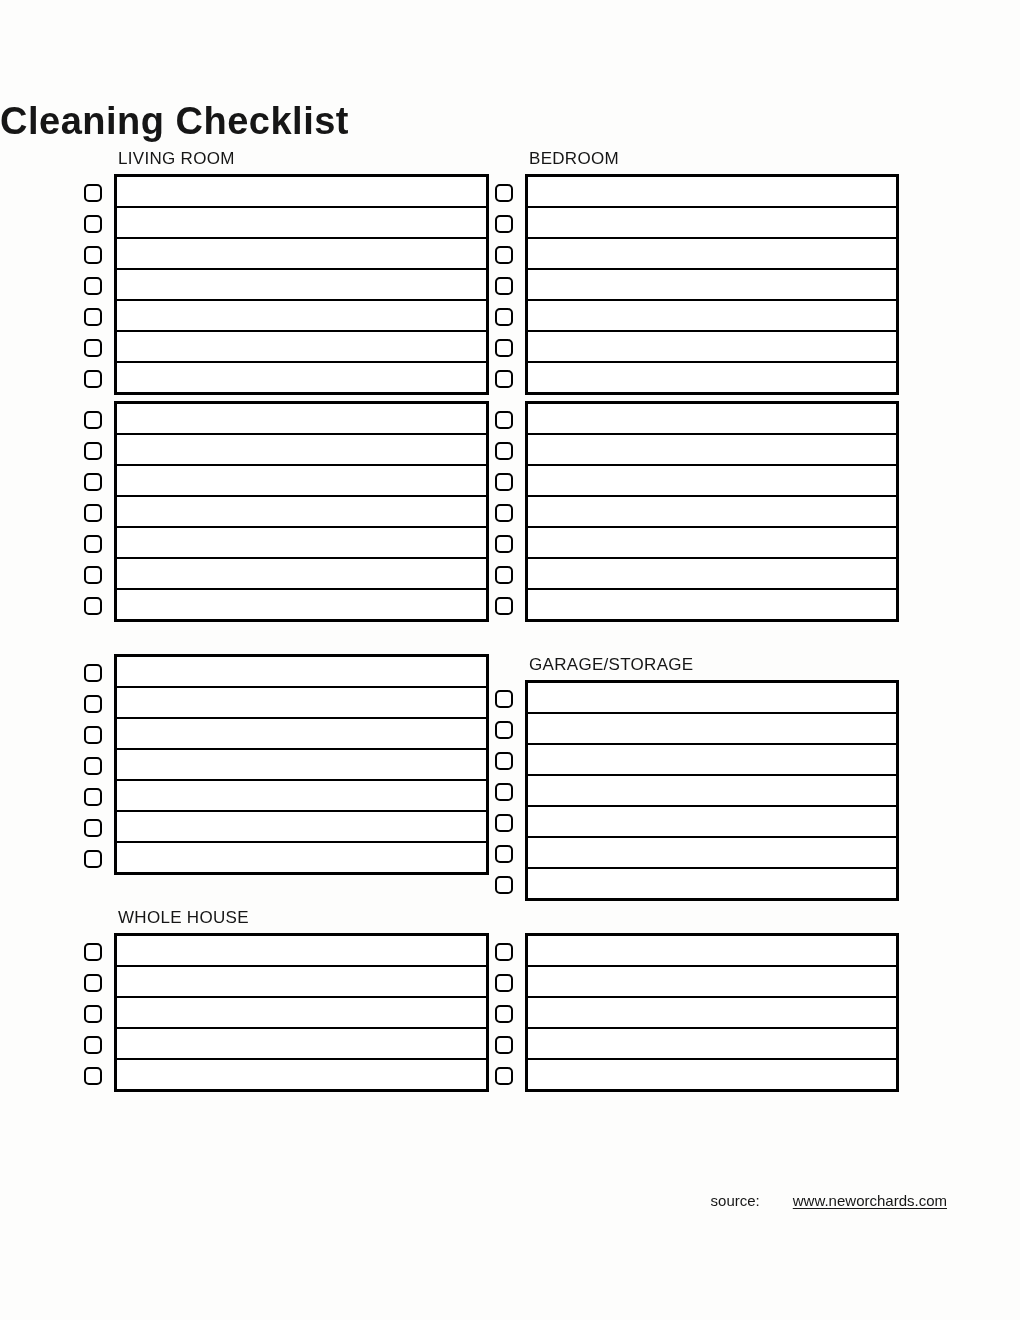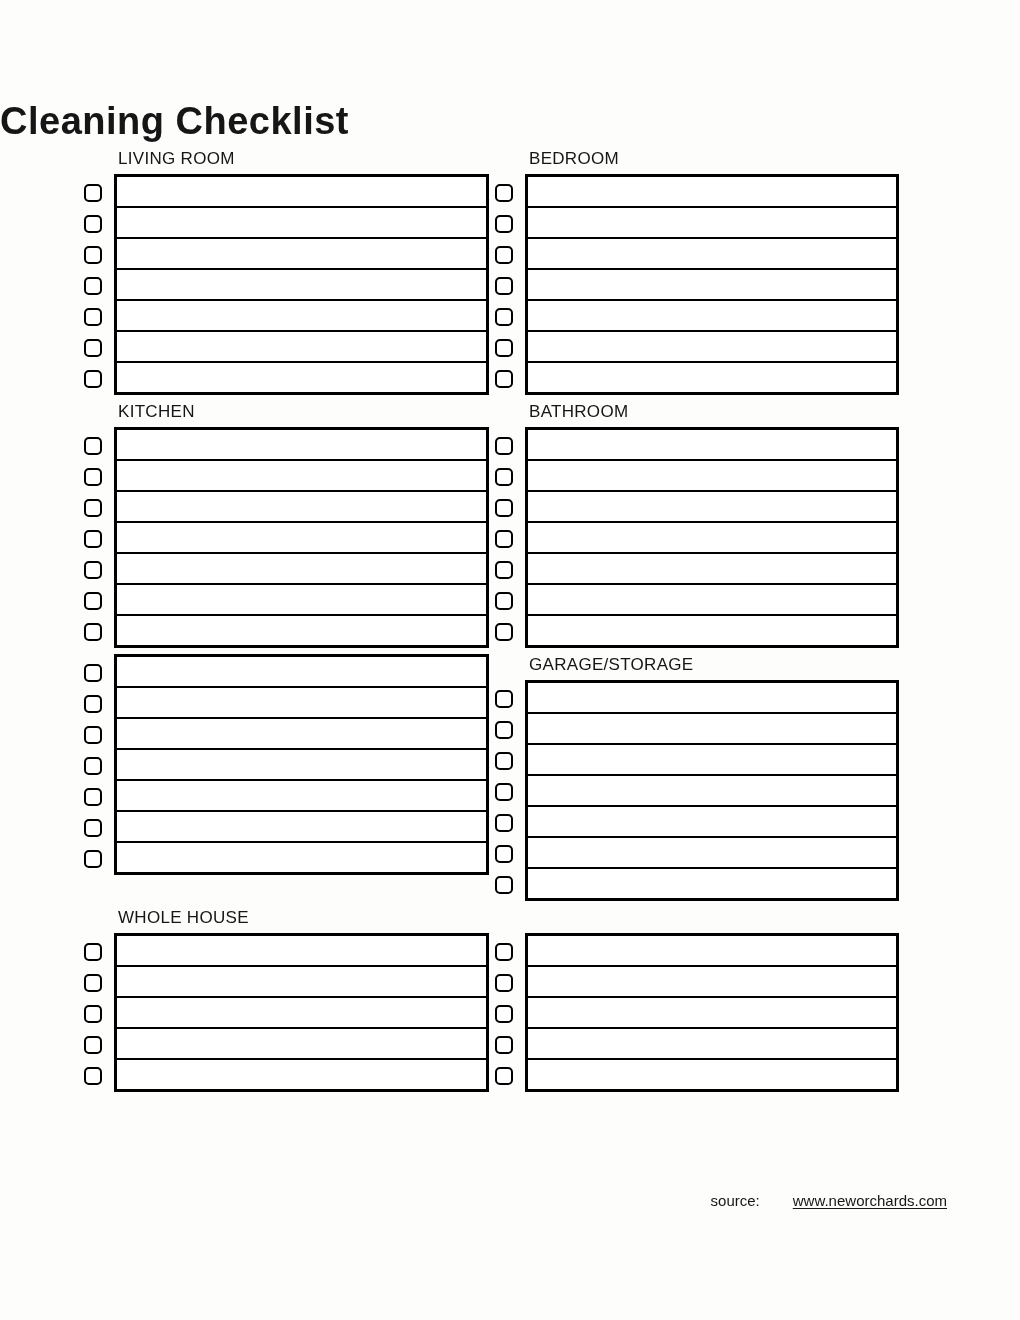--- a/index.html
+++ b/index.html
@@ -164,58 +164,56 @@
             <div class="task-line"></div>
             <div class="task-line"></div>
             <div class="task-line"></div>
             <div class="task-line"></div>
             <div class="task-line"></div>
             <div class="task-line"></div>
           </div>
         </div>
       </section>
       <section class="section">
-        <div class="section-title">KITCHEN</div>
-        <div class="section-body">
-          <div class="cb-col">
-            <div class="cb-slot">
-              <div class="checkbox" role="checkbox" aria-checked="false"></div>
-            </div>
-            <div class="cb-slot">
-              <div class="checkbox" role="checkbox" aria-checked="false"></div>
-            </div>
-            <div class="cb-slot">
-              <div class="checkbox" role="checkbox" aria-checked="false"></div>
-            </div>
-            <div class="cb-slot">
-              <div class="checkbox" role="checkbox" aria-checked="false"></div>
-            </div>
-            <div class="cb-slot">
-              <div class="checkbox" role="checkbox" aria-checked="false"></div>
-            </div>
-            <div class="cb-slot">
-              <div class="checkbox" role="checkbox" aria-checked="false"></div>
-            </div>
-            <div class="cb-slot">
-              <div class="checkbox" role="checkbox" aria-checked="false"></div>
-            </div>
-          </div>
-          <div class="lines-table">
-            <div class="task-line"></div>
-            <div class="task-line"></div>
-            <div class="task-line"></div>
-            <div class="task-line"></div>
-            <div class="task-line"></div>
-            <div class="task-line"></div>
-            <div class="task-line"></div>
-          </div>
-        </div>
-      </section>
-      <section class="section">
-        <div class="section-title">BATHROOM</div>
+        <div class="section-body">
+          <div class="cb-col">
+            <div class="cb-slot">
+              <div class="checkbox" role="checkbox" aria-checked="false"></div>
+            </div>
+            <div class="cb-slot">
+              <div class="checkbox" role="checkbox" aria-checked="false"></div>
+            </div>
+            <div class="cb-slot">
+              <div class="checkbox" role="checkbox" aria-checked="false"></div>
+            </div>
+            <div class="cb-slot">
+              <div class="checkbox" role="checkbox" aria-checked="false"></div>
+            </div>
+            <div class="cb-slot">
+              <div class="checkbox" role="checkbox" aria-checked="false"></div>
+            </div>
+            <div class="cb-slot">
+              <div class="checkbox" role="checkbox" aria-checked="false"></div>
+            </div>
+            <div class="cb-slot">
+              <div class="checkbox" role="checkbox" aria-checked="false"></div>
+            </div>
+          </div>
+          <div class="lines-table">
+            <div class="task-line"></div>
+            <div class="task-line"></div>
+            <div class="task-line"></div>
+            <div class="task-line"></div>
+            <div class="task-line"></div>
+            <div class="task-line"></div>
+            <div class="task-line"></div>
+          </div>
+        </div>
+      </section>
+      <section class="section">
         <div class="section-body">
           <div class="cb-col">
             <div class="cb-slot">
               <div class="checkbox" role="checkbox" aria-checked="false"></div>
             </div>
             <div class="cb-slot">
               <div class="checkbox" role="checkbox" aria-checked="false"></div>
             </div>
             <div class="cb-slot">
               <div class="checkbox" role="checkbox" aria-checked="false"></div>

